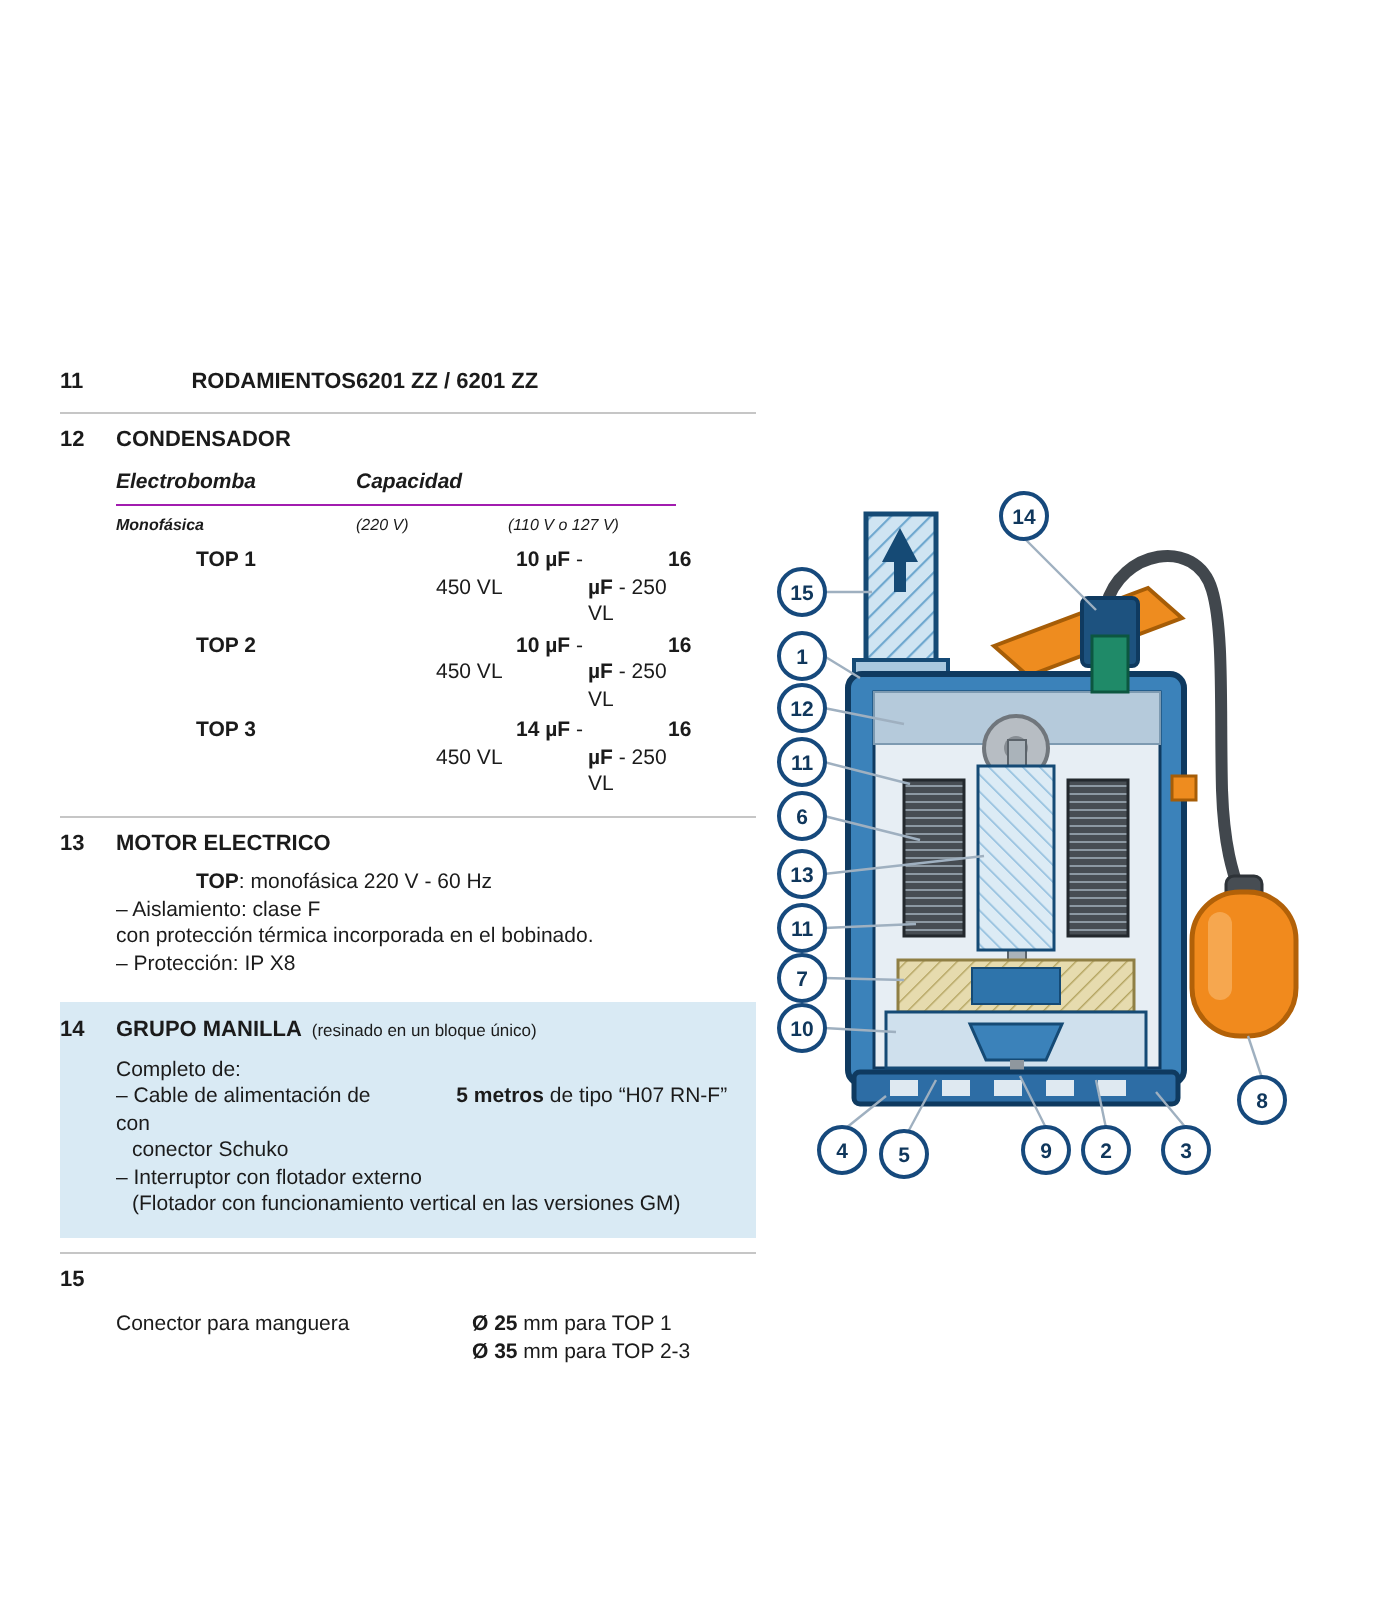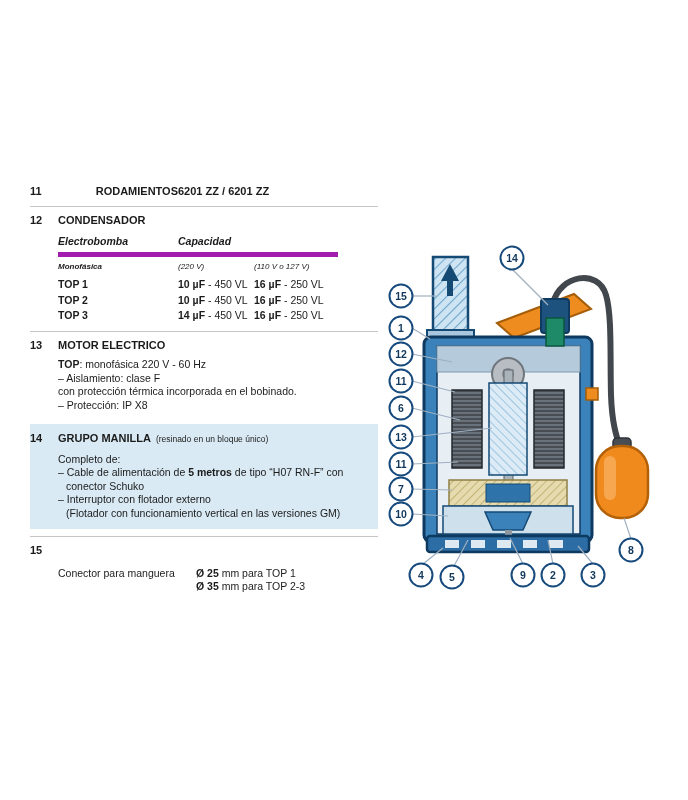--- a/index.html
+++ b/index.html
@@ -6,24 +6,24 @@
   body{
     width:688px;height:800px;background:#ffffff;position:relative;
     font-family:"Liberation Sans",sans-serif;color:#1b1b1b;overflow:hidden;
   }
   .specs{position:absolute;left:30px;top:185px;width:348px;font-size:10.5px;line-height:13.5px;}
   .sec-head{display:flex;align-items:baseline;}
   .num{width:28px;font-weight:700;font-size:11px;flex:0 0 28px;}
   .ttl{font-weight:700;font-size:11px;}
   .w120{width:120px;flex:0 0 120px;text-align:right;}
   .divider{border-top:1px solid #c6c6c6;margin:7px 0 7px 0;}
-  .b{font-weight:700;}
+  .b{font-weight:700;margin-left:40px;}
   
   .tbl{margin-left:28px;margin-top:8px;width:280px;}
-  .t-head{display:flex;border-bottom:5px solid #a21caf;padding-bottom:3px;}
+  .t-head{display:flex;border-bottom:1px solid #a21caf;padding-bottom:3px;}
   .t-sub{display:flex;padding:3px 0 4px 0;}
   .t-row{display:flex;padding:1px 0;}
   .c1{width:120px;flex:0 0 120px;}
   .c2{width:76px;flex:0 0 76px;}
   .c3{flex:1;}
   .bi{font-weight:700;font-style:italic;font-size:10.5px;}
   .sbi{font-weight:700;font-style:italic;font-size:8px;}
   .si{font-style:italic;font-size:8px;}
   
   .body-ind{margin-left:28px;margin-top:6px;}

